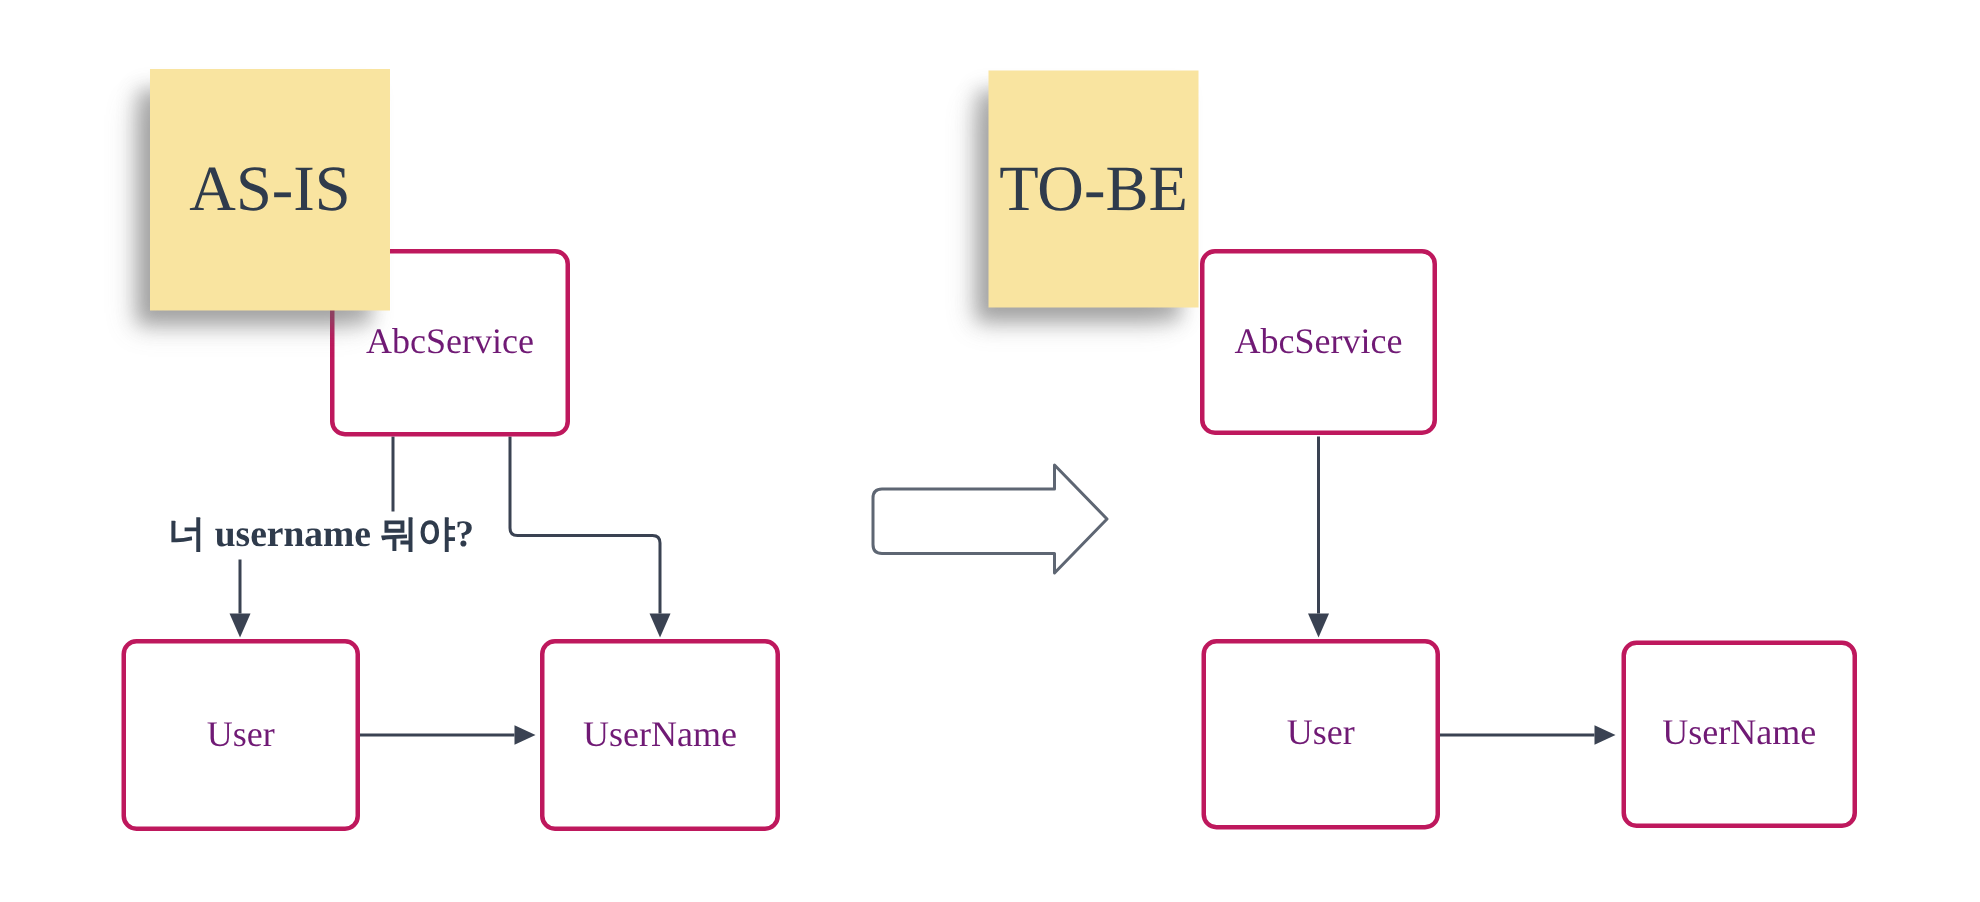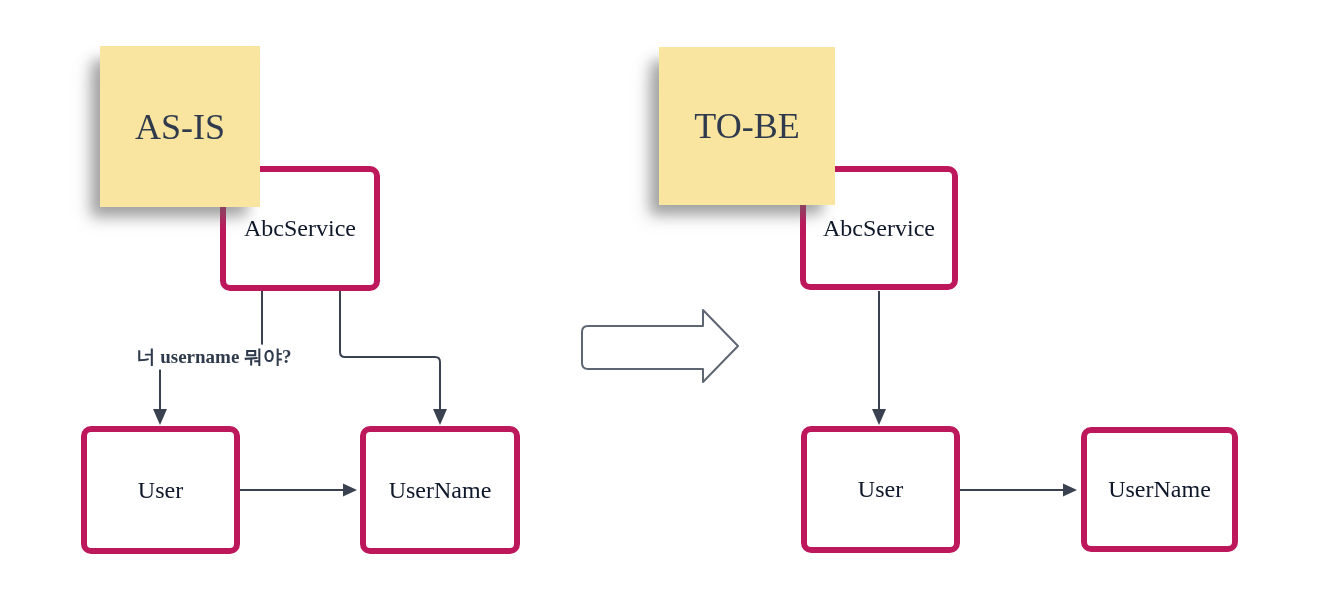--- a/index.html
+++ b/index.html
@@ -17,50 +17,50 @@
   .edges-layer {
     position: absolute;
     left: 0; top: 0;
     width: 1320px; height: 601px;
     z-index: 1;
   }
   .node-box {
     position: absolute;
     box-sizing: border-box;
     background: #ffffff;
-    border: 6px solid #be185d;
+    border: 3px solid #be185d;
     border-radius: 10px;
     display: flex;
     align-items: center;
     justify-content: center;
     font-size: 24px;
-    color: #0f172a;
+    color: #701a75;
     z-index: 2;
     text-align: right;
   }
   .sticky-note {
     position: absolute;
     box-sizing: border-box;
     background: #F9E4A0;
     display: flex;
     align-items: center;
     justify-content: center;
-    font-size: 36px;
+    font-size: 43px;
     color: #2F3B4C;
     z-index: 3;
     box-shadow: -10px 11px 12px -2px rgba(95, 95, 95, 0.45),
                 -16px 16px 18px -6px rgba(120, 120, 120, 0.30);
   }
   .edge-label {
     position: absolute;
     transform: translate(-50%, -50%);
     background: #ffffff;
     white-space: nowrap;
     font-weight: bold;
-    font-size: 19px;
+    font-size: 25px;
     color: #2F3B4C;
     padding: 1px 3px;
     z-index: 3;
     line-height: 1.2;
   }
 </style>
 </head>
 <body>
 
 <div class="canvas">
@@ -113,18 +113,18 @@
   </div>
 
   <div class="node-box" style="left:801px; top:426px; width:159px; height:127px;">
     <span>User</span>
   </div>
 
   <div class="node-box" style="left:1081px; top:427px; width:157px; height:125px;">
     <span>UserName</span>
   </div>
 
-  <div class="sticky-note" style="left:659px; top:47px; width:176px; height:158px;">
+  <div class="sticky-note" style="left:659px; top:47px; width:140px; height:158px;">
     <span>TO-BE</span>
   </div>
 
 
 </div>
 
 </body></html>

